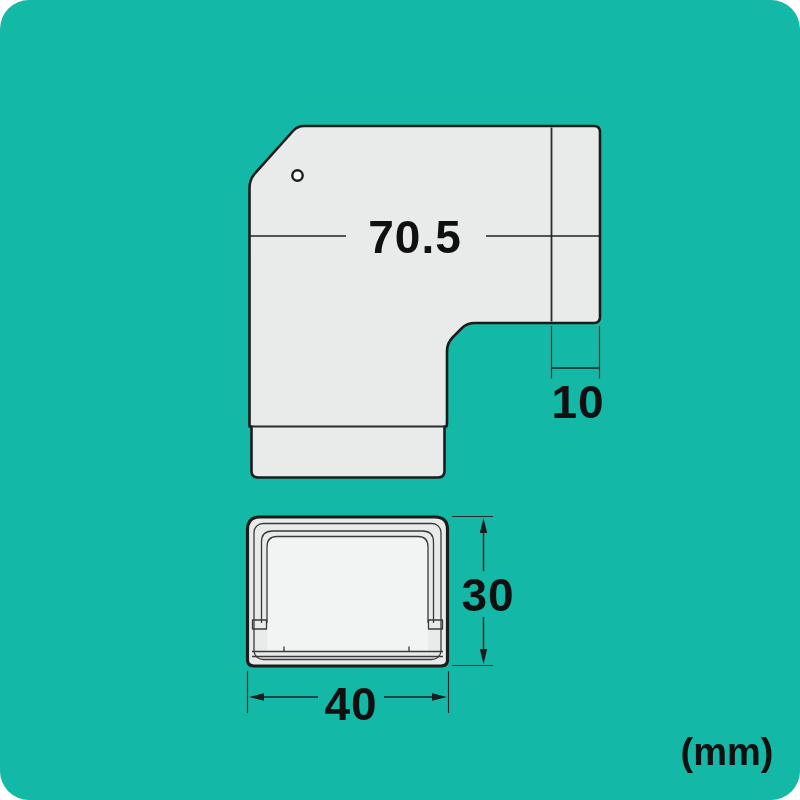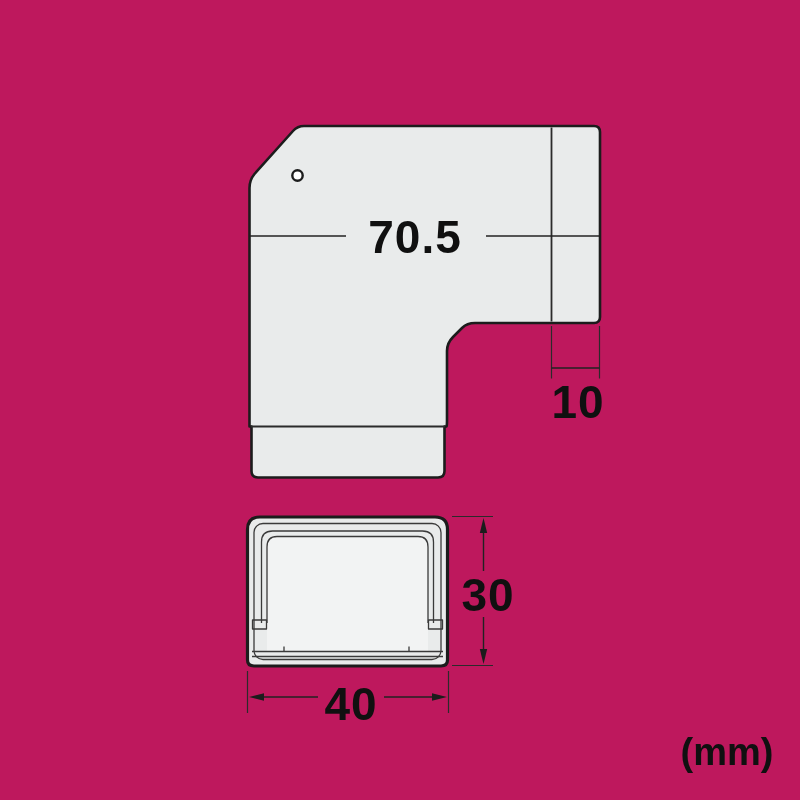--- a/index.html
+++ b/index.html
@@ -1,16 +1,16 @@
 <!DOCTYPE html>
 <html><head>
 <meta charset="utf-8">
 <style>
   html,body{margin:0;padding:0;background:#ffffff;}
-  .canvas{width:800px;height:800px;background:#be185d;position:relative;overflow:hidden;}
+  .canvas{width:800px;height:800px;background:#14b8a6;position:relative;overflow:hidden;border-radius:29px;}
   svg{display:block;}
   .outline{stroke:#1c1c1c;stroke-width:2.6;stroke-linejoin:round;stroke-linecap:round;}
   .outline-heavy{stroke:#1c1c1c;stroke-width:3.2;stroke-linejoin:round;}
   .junction{stroke:#2b2b2b;stroke-width:1.8;fill:none;}
   .dimline{stroke:#222222;stroke-width:1.4;fill:none;}
   .extline{stroke:#2b2b2b;stroke-width:1.2;fill:none;}
   .thinline{stroke:#3a3a3a;stroke-width:1.3;fill:none;stroke-linejoin:round;}
   .arrow{fill:#1c1c1c;stroke:none;}
   .dim-text{font-family:"Liberation Sans",sans-serif;font-size:46px;font-weight:bold;fill:#101010;text-anchor:middle;letter-spacing:1px;}
   .unit-text{font-family:"Liberation Sans",sans-serif;font-size:38px;font-weight:600;fill:#101010;text-anchor:middle;}

